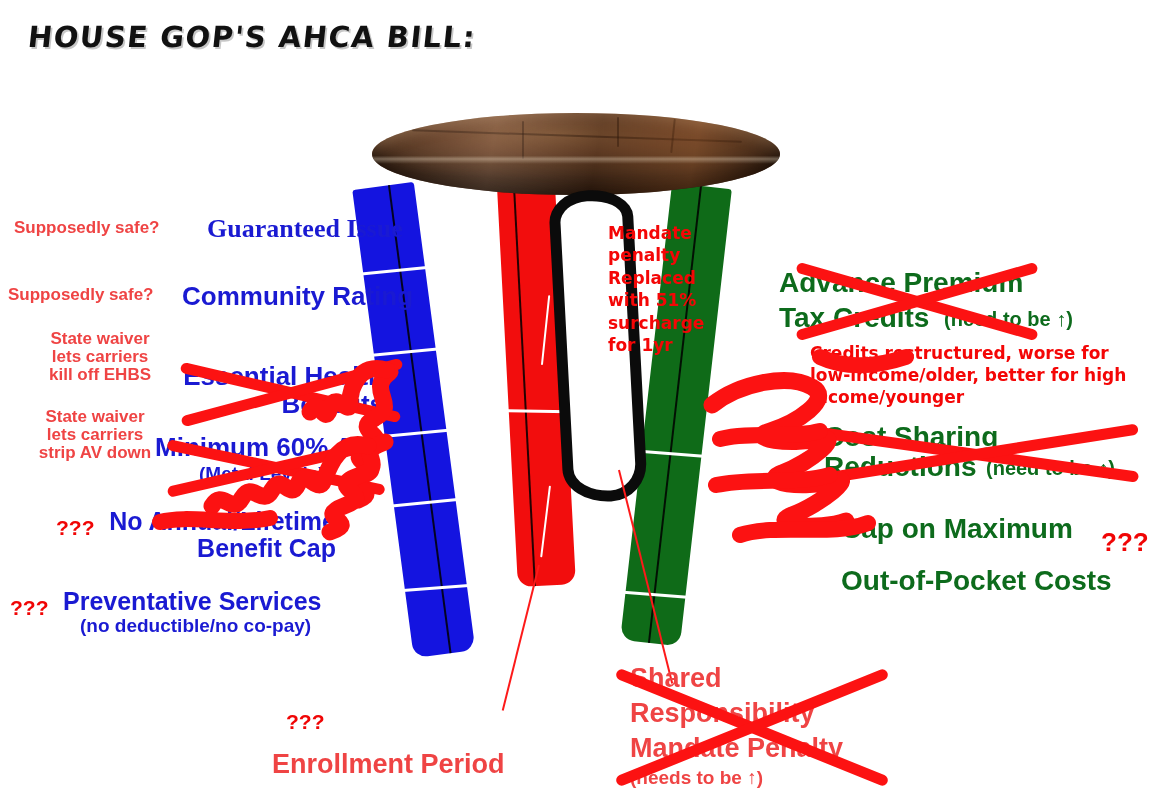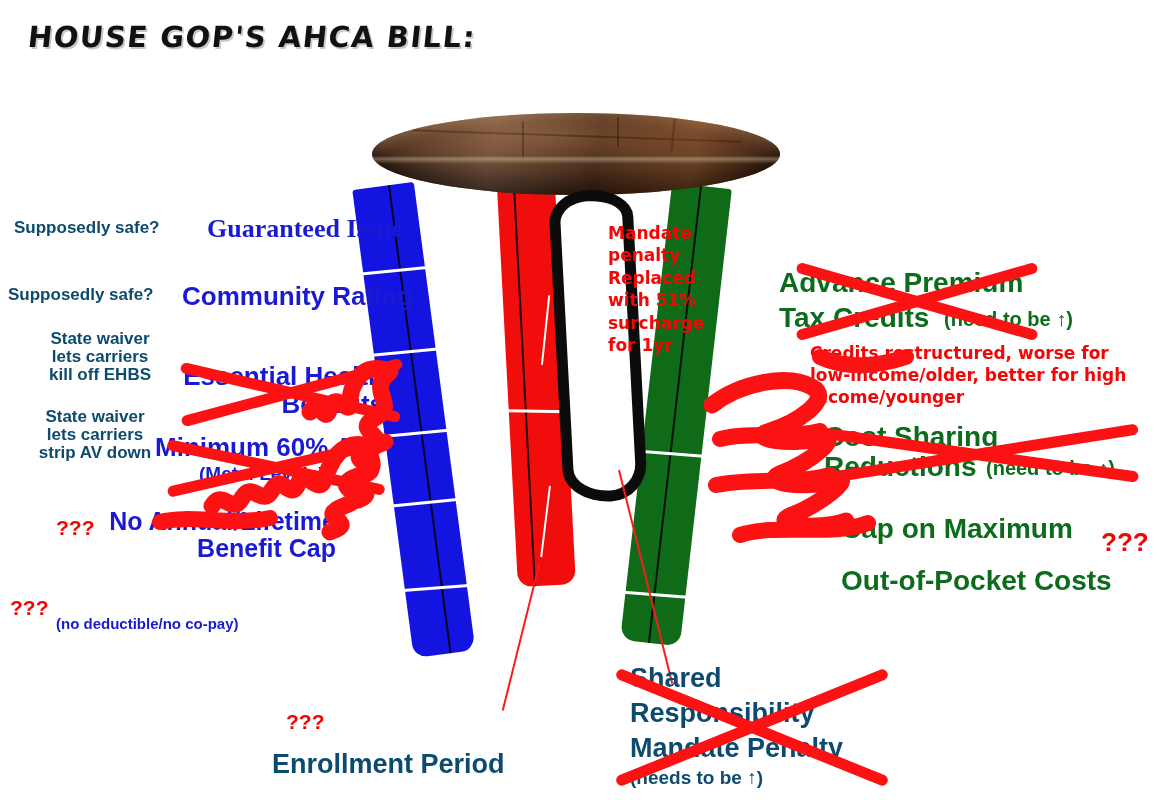--- a/index.html
+++ b/index.html
@@ -59,21 +59,21 @@
     border:11px solid #0b0b0b;
     border-radius:46% 52% 44% 56% / 10% 9% 12% 11%;
     transform:rotate(-3deg);
     pointer-events:none;
   }
 
   
   .lbl{position:absolute;font-weight:bold;line-height:1.06;white-space:pre-line;}
   .blue{color:#1a1ad2;font-family:"Liberation Sans",sans-serif;}
   .green{color:#0d6b1c;font-family:"Liberation Sans",sans-serif;}
-  .red{color:#0c4a6e;font-family:"Liberation Sans",sans-serif;}
+  .red{color:#ef4444;font-family:"Liberation Sans",sans-serif;}
   .redcomic{color:#f40606;font-family:"DejaVu Sans",sans-serif;font-weight:bold;}
   .qm{color:#f00505;font-family:"Liberation Sans",sans-serif;font-weight:bold;}
 
   
   .strike{position:absolute;background:#fc1212;border-radius:8px;height:11px;transform-origin:center;}
   .scribble{position:absolute;pointer-events:none;}
   .leader{position:absolute;background:#fd1a1a;width:1.6px;transform-origin:top center;}
 </style>
 </head>
 <body>
@@ -136,21 +136,22 @@
   <div class="lbl blue" style="left:155px;top:434px;font-size:26px;">Minimum 60% AV</div>
   <div class="lbl blue" style="left:199px;top:464px;font-size:19px;">(Metal Levels)</div>
   <div class="strike" style="left:165px;top:462px;width:222px;transform:rotate(12deg);"></div>
   <div class="strike" style="left:165px;top:462px;width:222px;transform:rotate(-13deg);"></div>
 
   <div class="lbl qm" style="left:56px;top:517px;font-size:21px;">???</div>
   <div class="lbl blue" style="left:104px;top:508px;font-size:25px;text-align:right;width:232px;">No Annual/Lifetime
 Benefit Cap</div>
 
   <div class="lbl qm" style="left:10px;top:597px;font-size:21px;">???</div>
-  <div class="lbl blue" style="left:56px;top:616px;font-size:15px;">(no deductible/no co-pay)</div>
+  <div class="lbl blue" style="left:63px;top:588px;font-size:25px;">Preventative Services</div>
+  <div class="lbl blue" style="left:80px;top:616px;font-size:19px;">(no deductible/no co-pay)</div>
 
   <div class="lbl redcomic" style="left:608px;top:222px;font-size:17px;line-height:1.32;">Mandate
 penalty
 Replaced
 with 51%
 surcharge
 for 1yr</div>
 
   <div class="leader" style="left:538px;top:565px;height:150px;transform:rotate(14deg);"></div>
   <div class="leader" style="left:618px;top:470px;height:220px;transform:rotate(-14deg);"></div>

